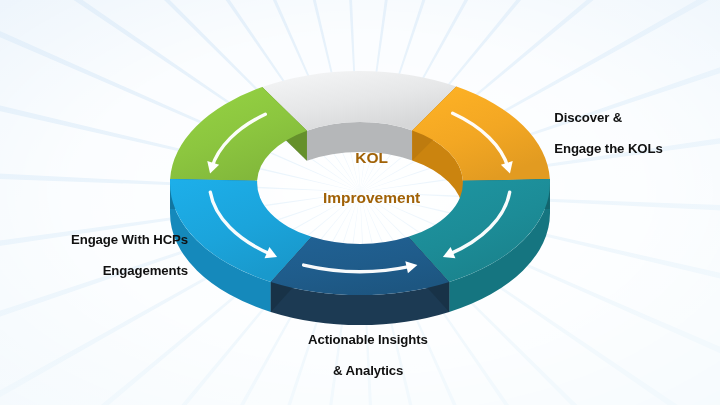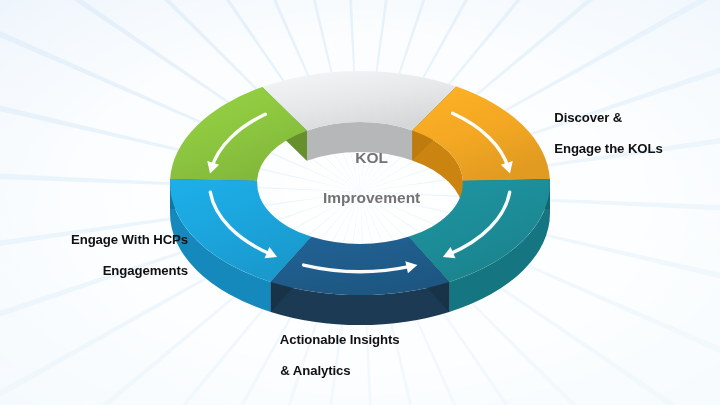--- a/index.html
+++ b/index.html
@@ -15,25 +15,25 @@
     position:absolute;
     color:#111111;
     font-weight:bold;
     font-size:13.2px;
     line-height:15.5px;
     letter-spacing:-0.1px;
     white-space:pre;
   }
   .lbl.r{text-align:right;}
   .lbl.l{text-align:left;}
-  .lbl.c{text-align:left;}
+  .lbl.c{text-align:center;}
   #center-label{
     position:absolute;
     text-align:center;
-    color:#737373;
+    color:#a16207;
     font-weight:bold;
     font-size:15.5px;
     line-height:20px;
     white-space:pre;
   }
 </style>
 </head>
 <body>
 
 <div id="stage">

